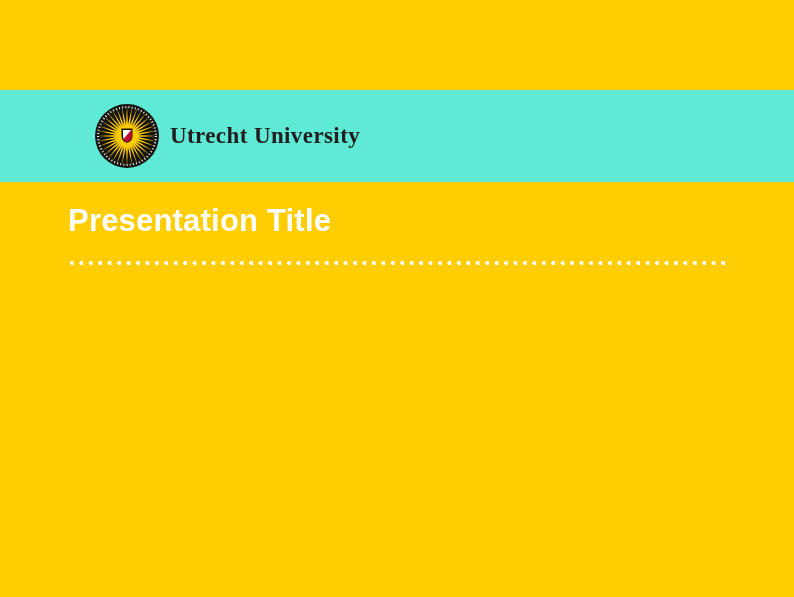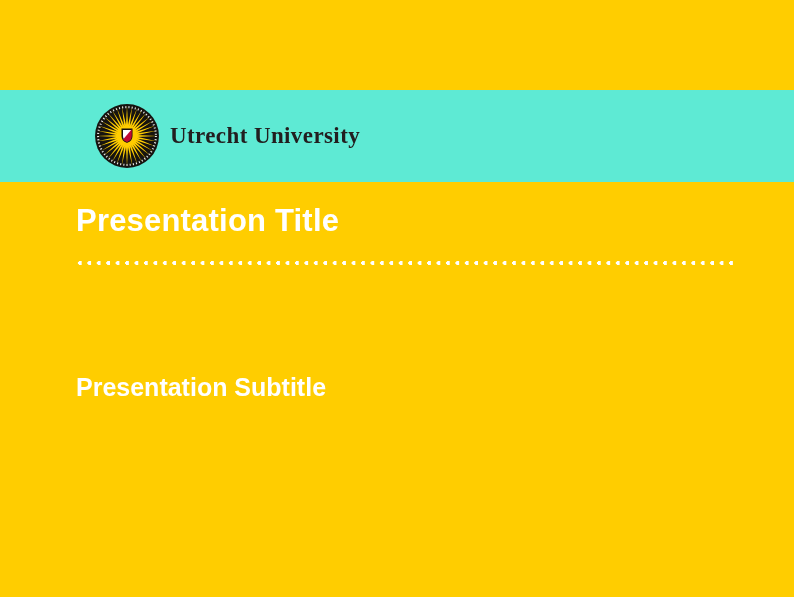--- a/index.html
+++ b/index.html
@@ -32,21 +32,21 @@
     margin-left: 9px;
     font-family: "Liberation Serif", serif;
     font-weight: 700;
     font-size: 23px;
     letter-spacing: 0.4px;
     color: #221E1F;
     white-space: nowrap;
   }
   .content {
     position: absolute;
-    top: 150px; left: 76px; right: 60px;
+    top: 150px; left: 68px; right: 60px;
     color: #FFFFFF;
   }
   .title {
     margin: 55px 0 0 0;
     font-size: 31px;
     line-height: 1;
     font-weight: 700;
     letter-spacing: 0.2px;
     color: #FFFFFF;
   }
@@ -128,16 +128,15 @@
           <path d="M 7 -9 V 1 Q 7 7.5 0 10 Q -3.8 8.6 -5.8 6 Z" fill="#C00A35"></path>
         </g>
       </svg>
       <span class="wordmark">Utrecht University</span>
     </div>
   </div>
 
   <div class="content">
     <h1 class="title">Presentation Title</h1>
     <div class="dotted-divider"></div>
-    <h2 class="subtitle">Presentation Subtitle</h2>
   </div>
 
 </div>
 
 </body></html>

